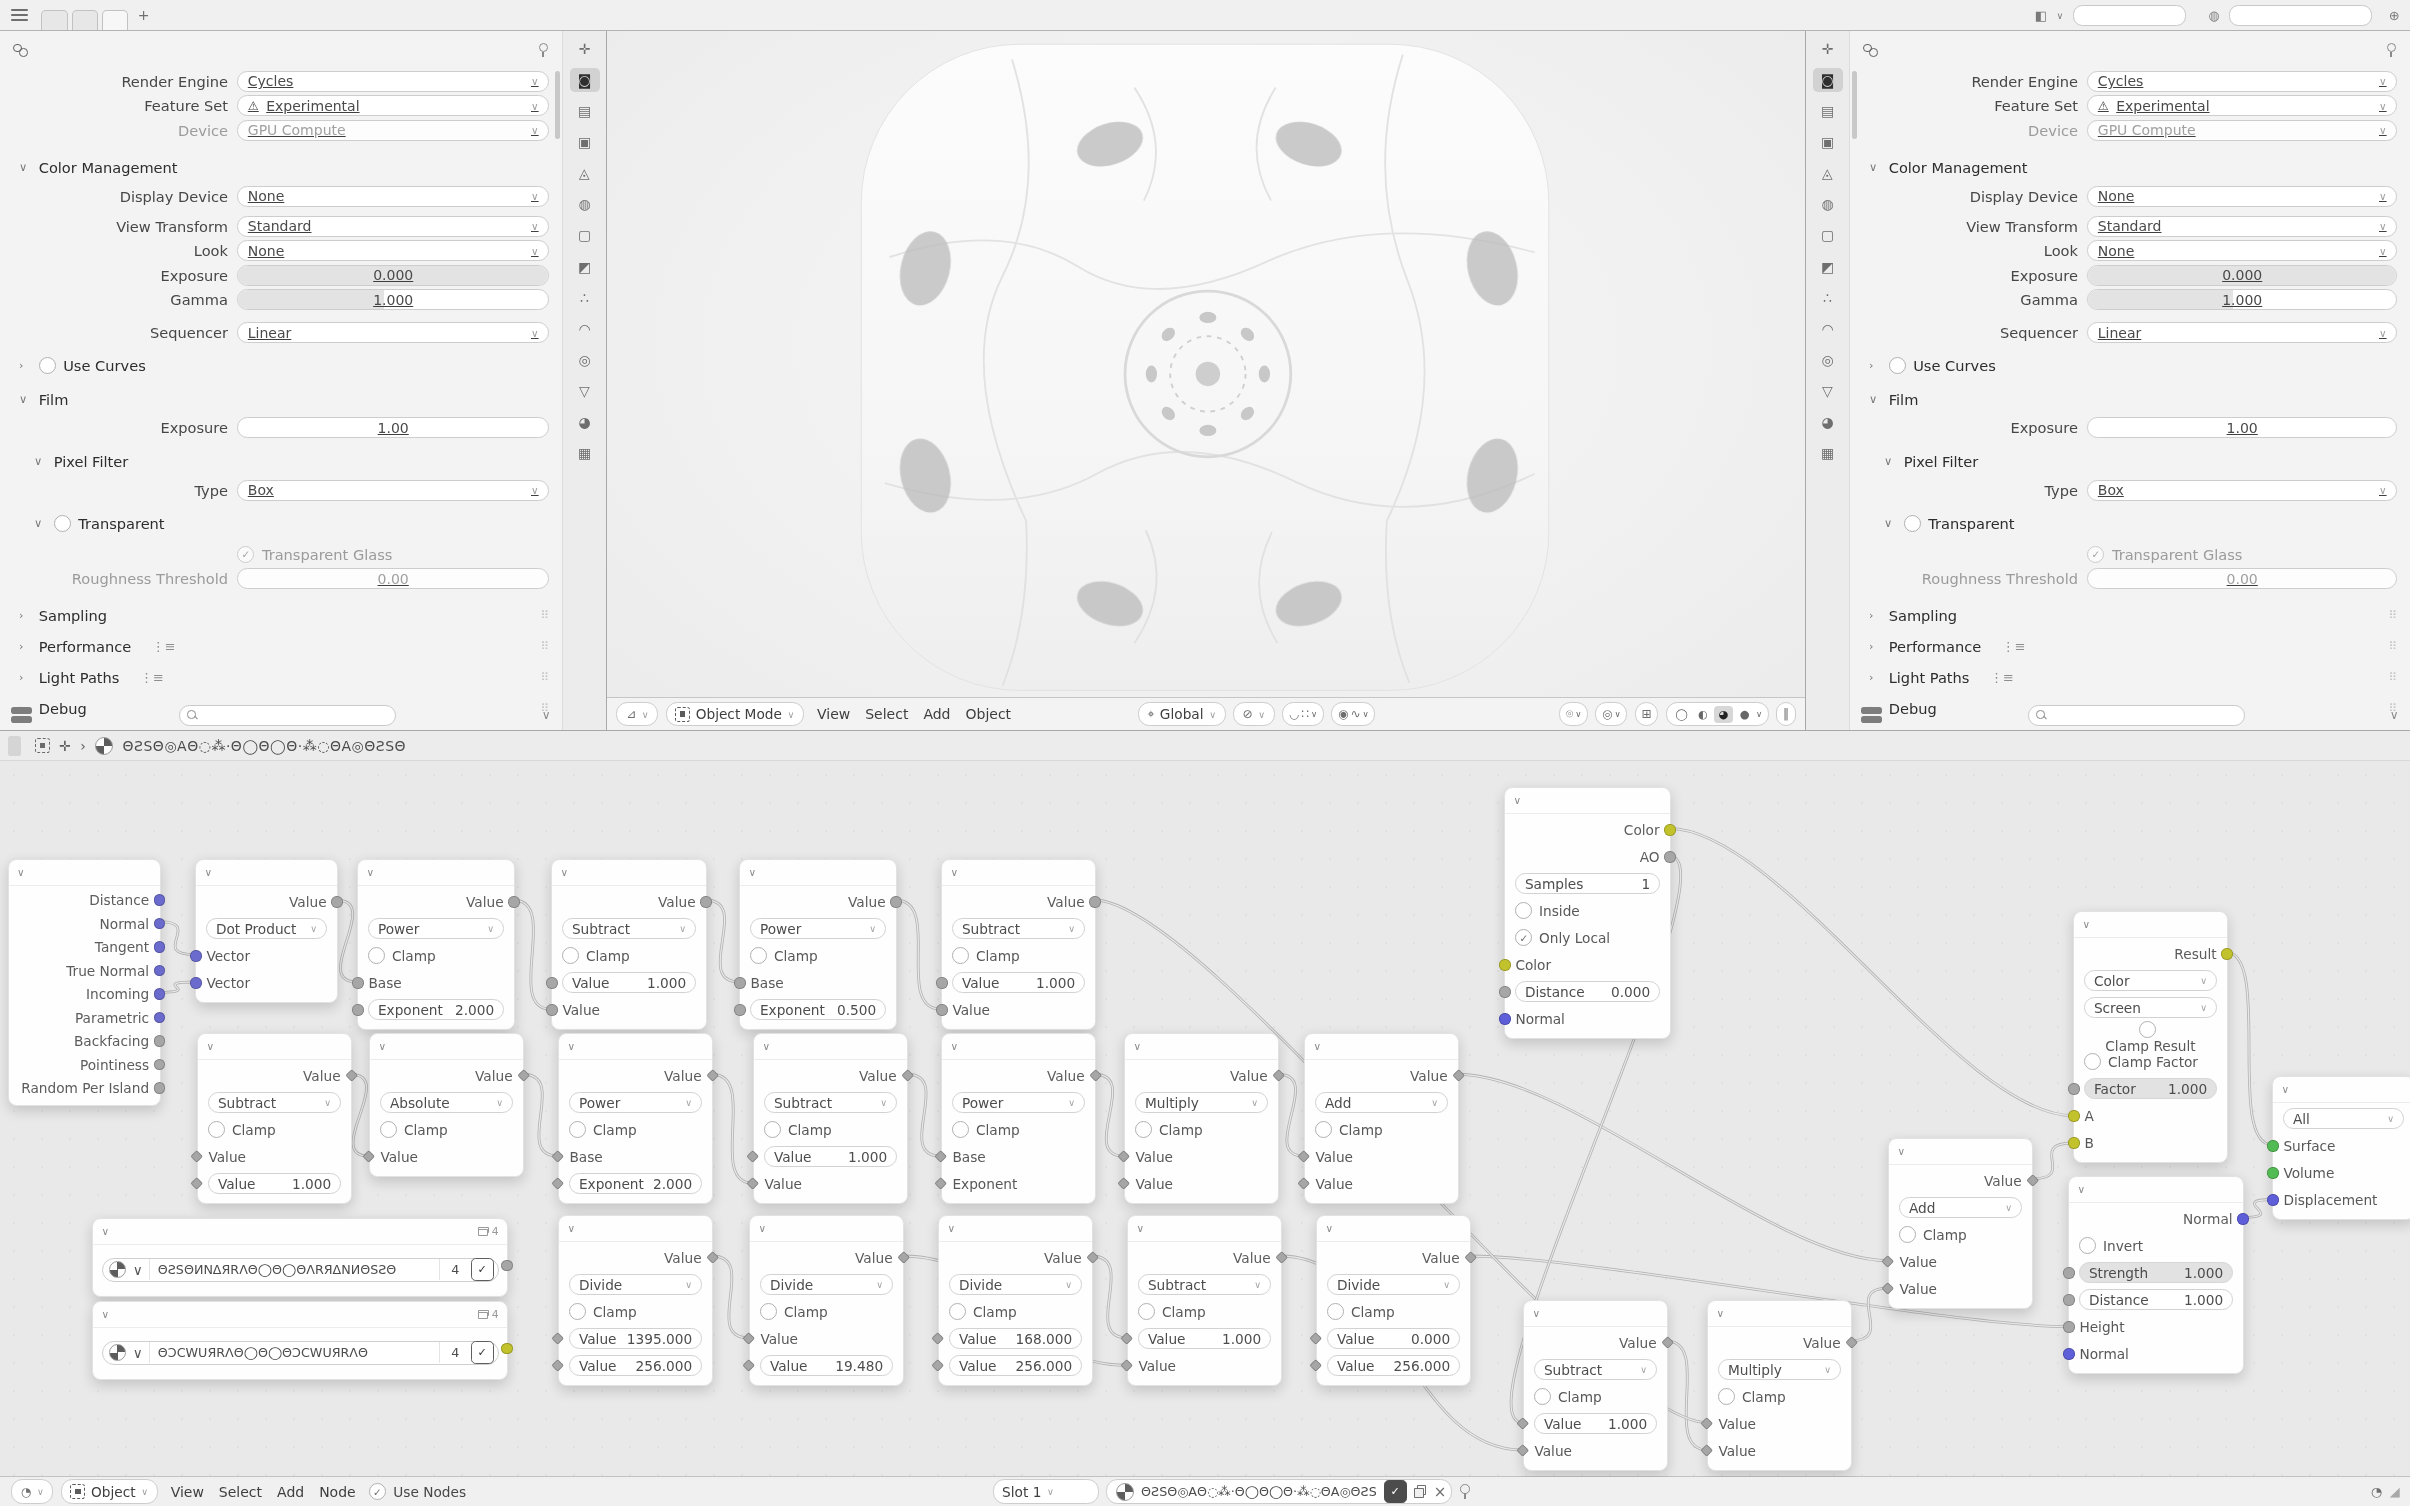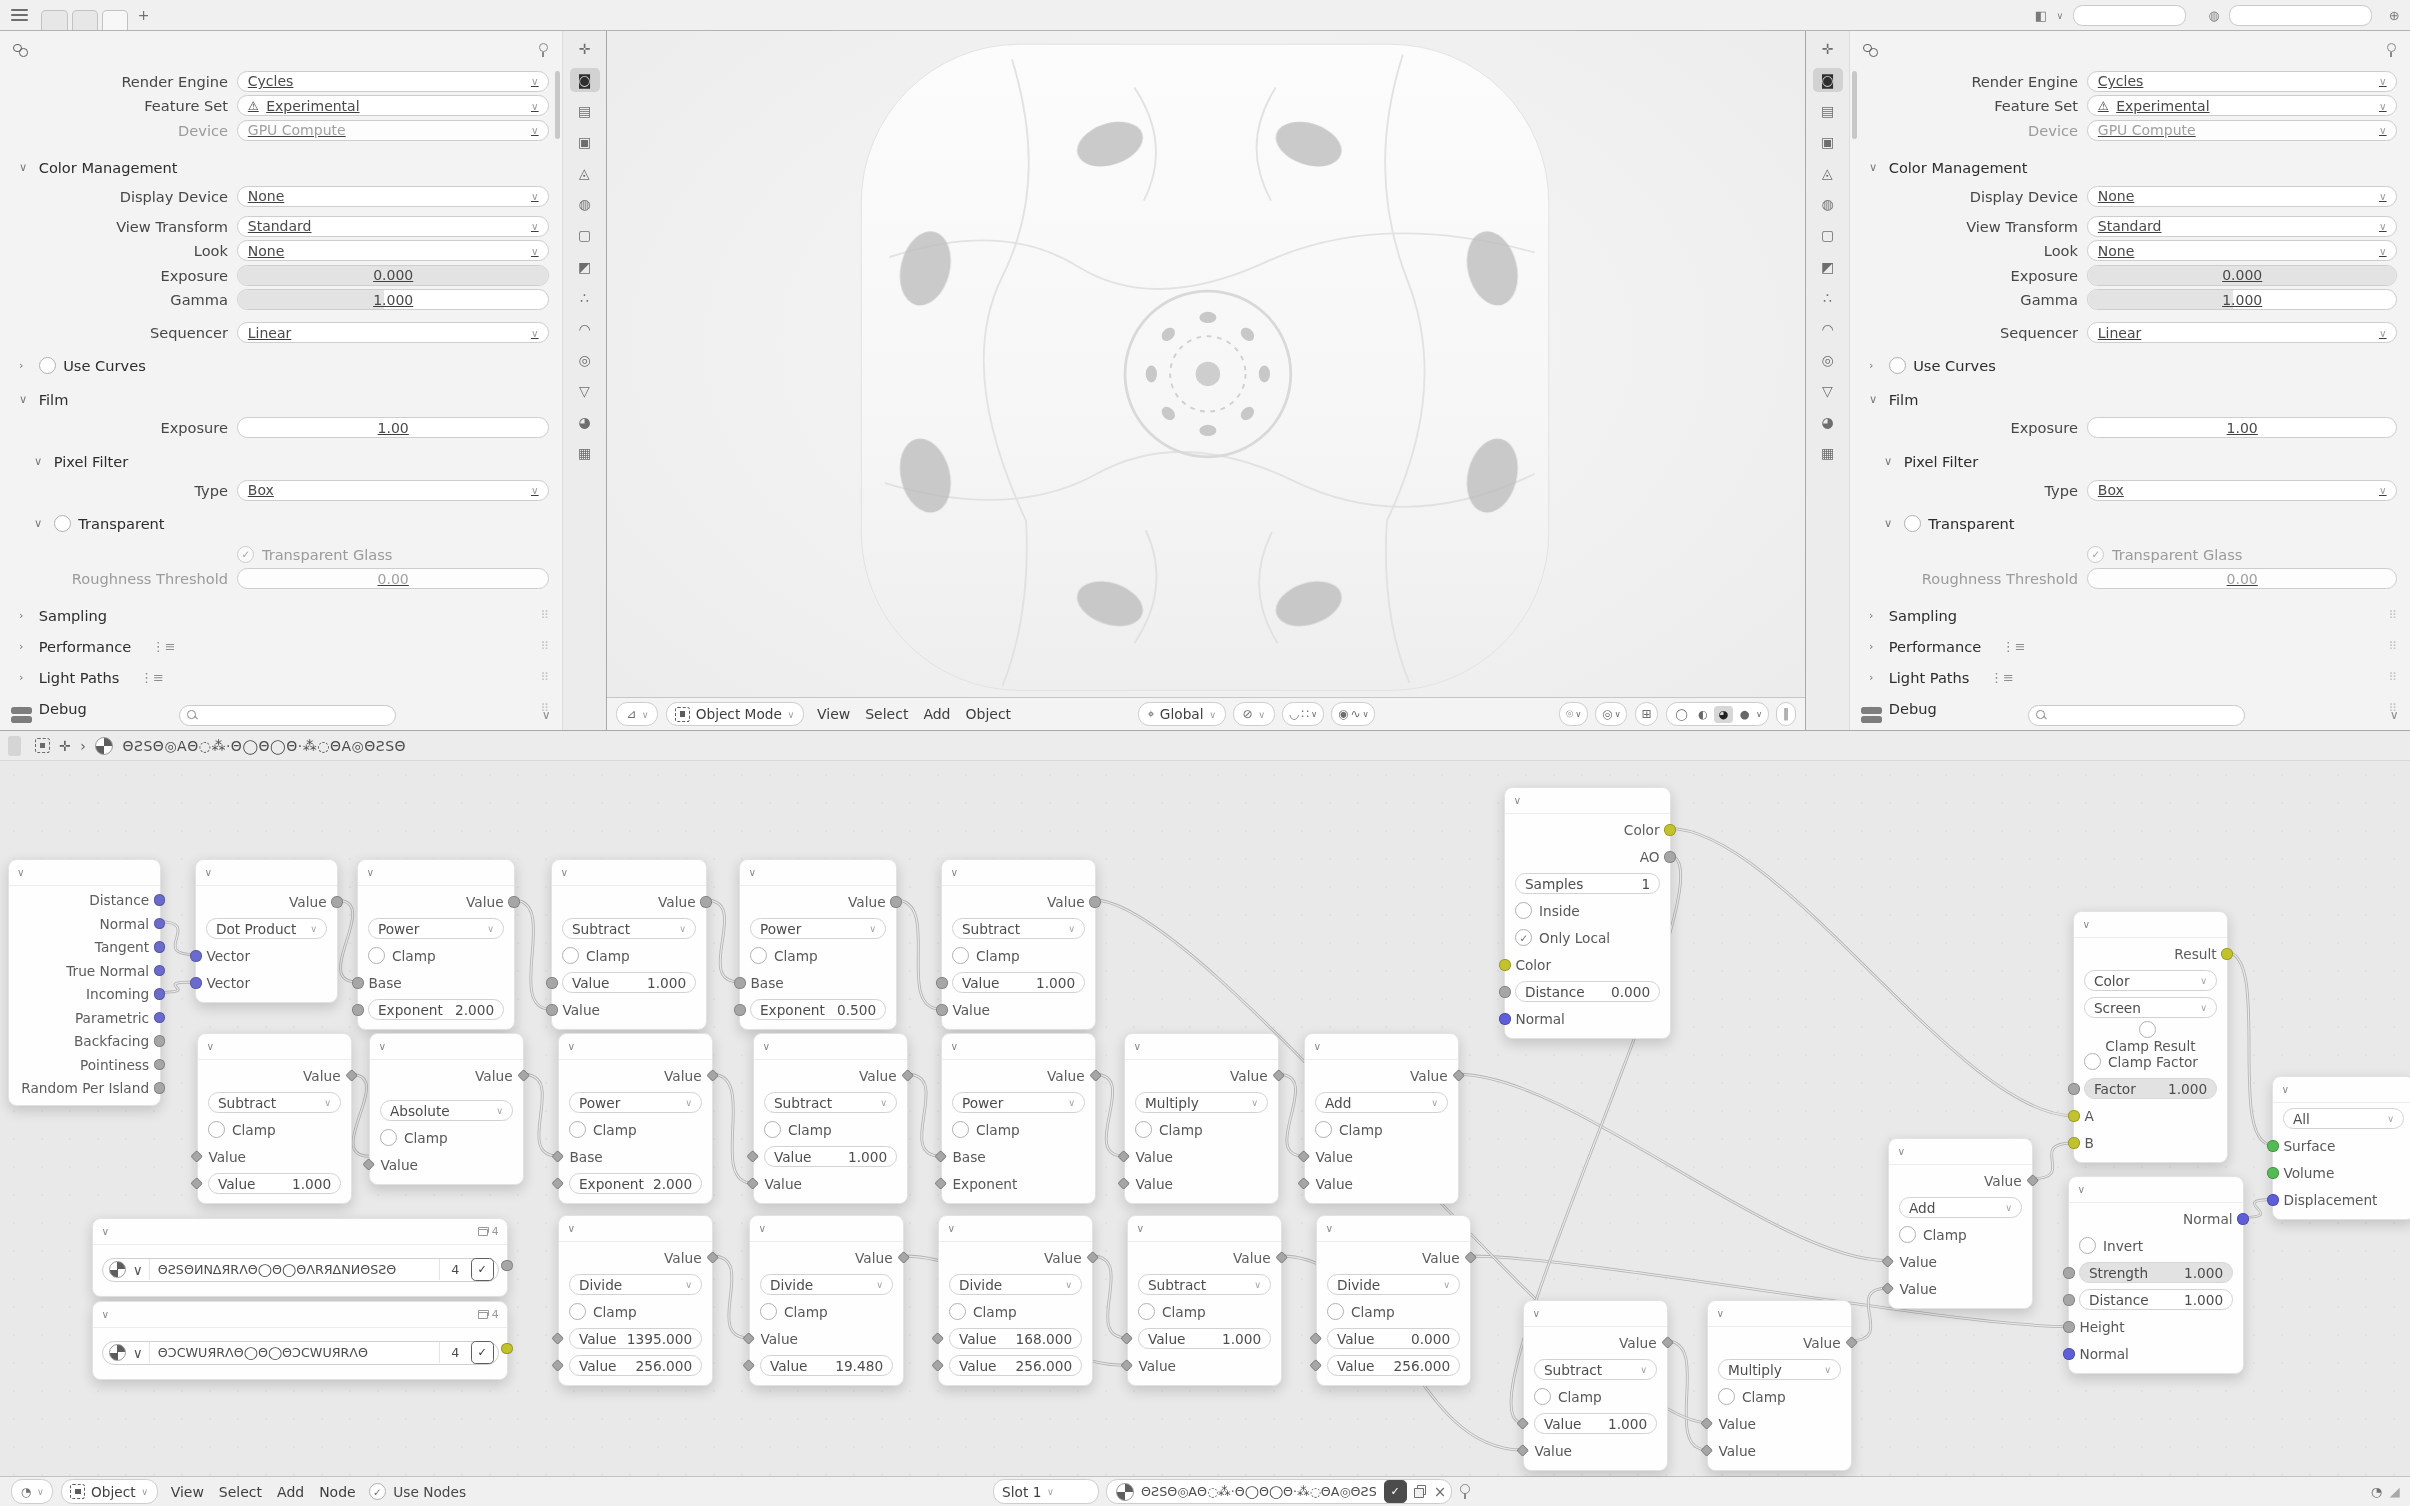--- a/index.html
+++ b/index.html
@@ -958,21 +958,21 @@
       </div>
       <div class="node" style="left: 369px; top: 272px; width: 153px; z-index: 2;">
         <div class="nhead">
           <span style="font-size: 10.4px;">∨</span>
         </div>
         <div class="nbody">
           <div class="nrow out" style="height: 27px;">
             <span>Value</span>
             <span class="sock sr dia" style="background: rgb(166, 166, 166);"></span>
           </div>
-          <div class="nrow" style="height: 27px; margin-top: 8px;">
+          <div class="nrow" style="height: 27px;">
             <div class="npill">
               <span>Absolute</span>
               <span class="chev">∨</span>
             </div>
           </div>
           <div class="nrow" style="height: 27px;">
             <span class="ckc" style="margin-right: 6.6px;"></span>
             <span>Clamp</span>
           </div>
           <div class="nrow" style="height: 27px;">

